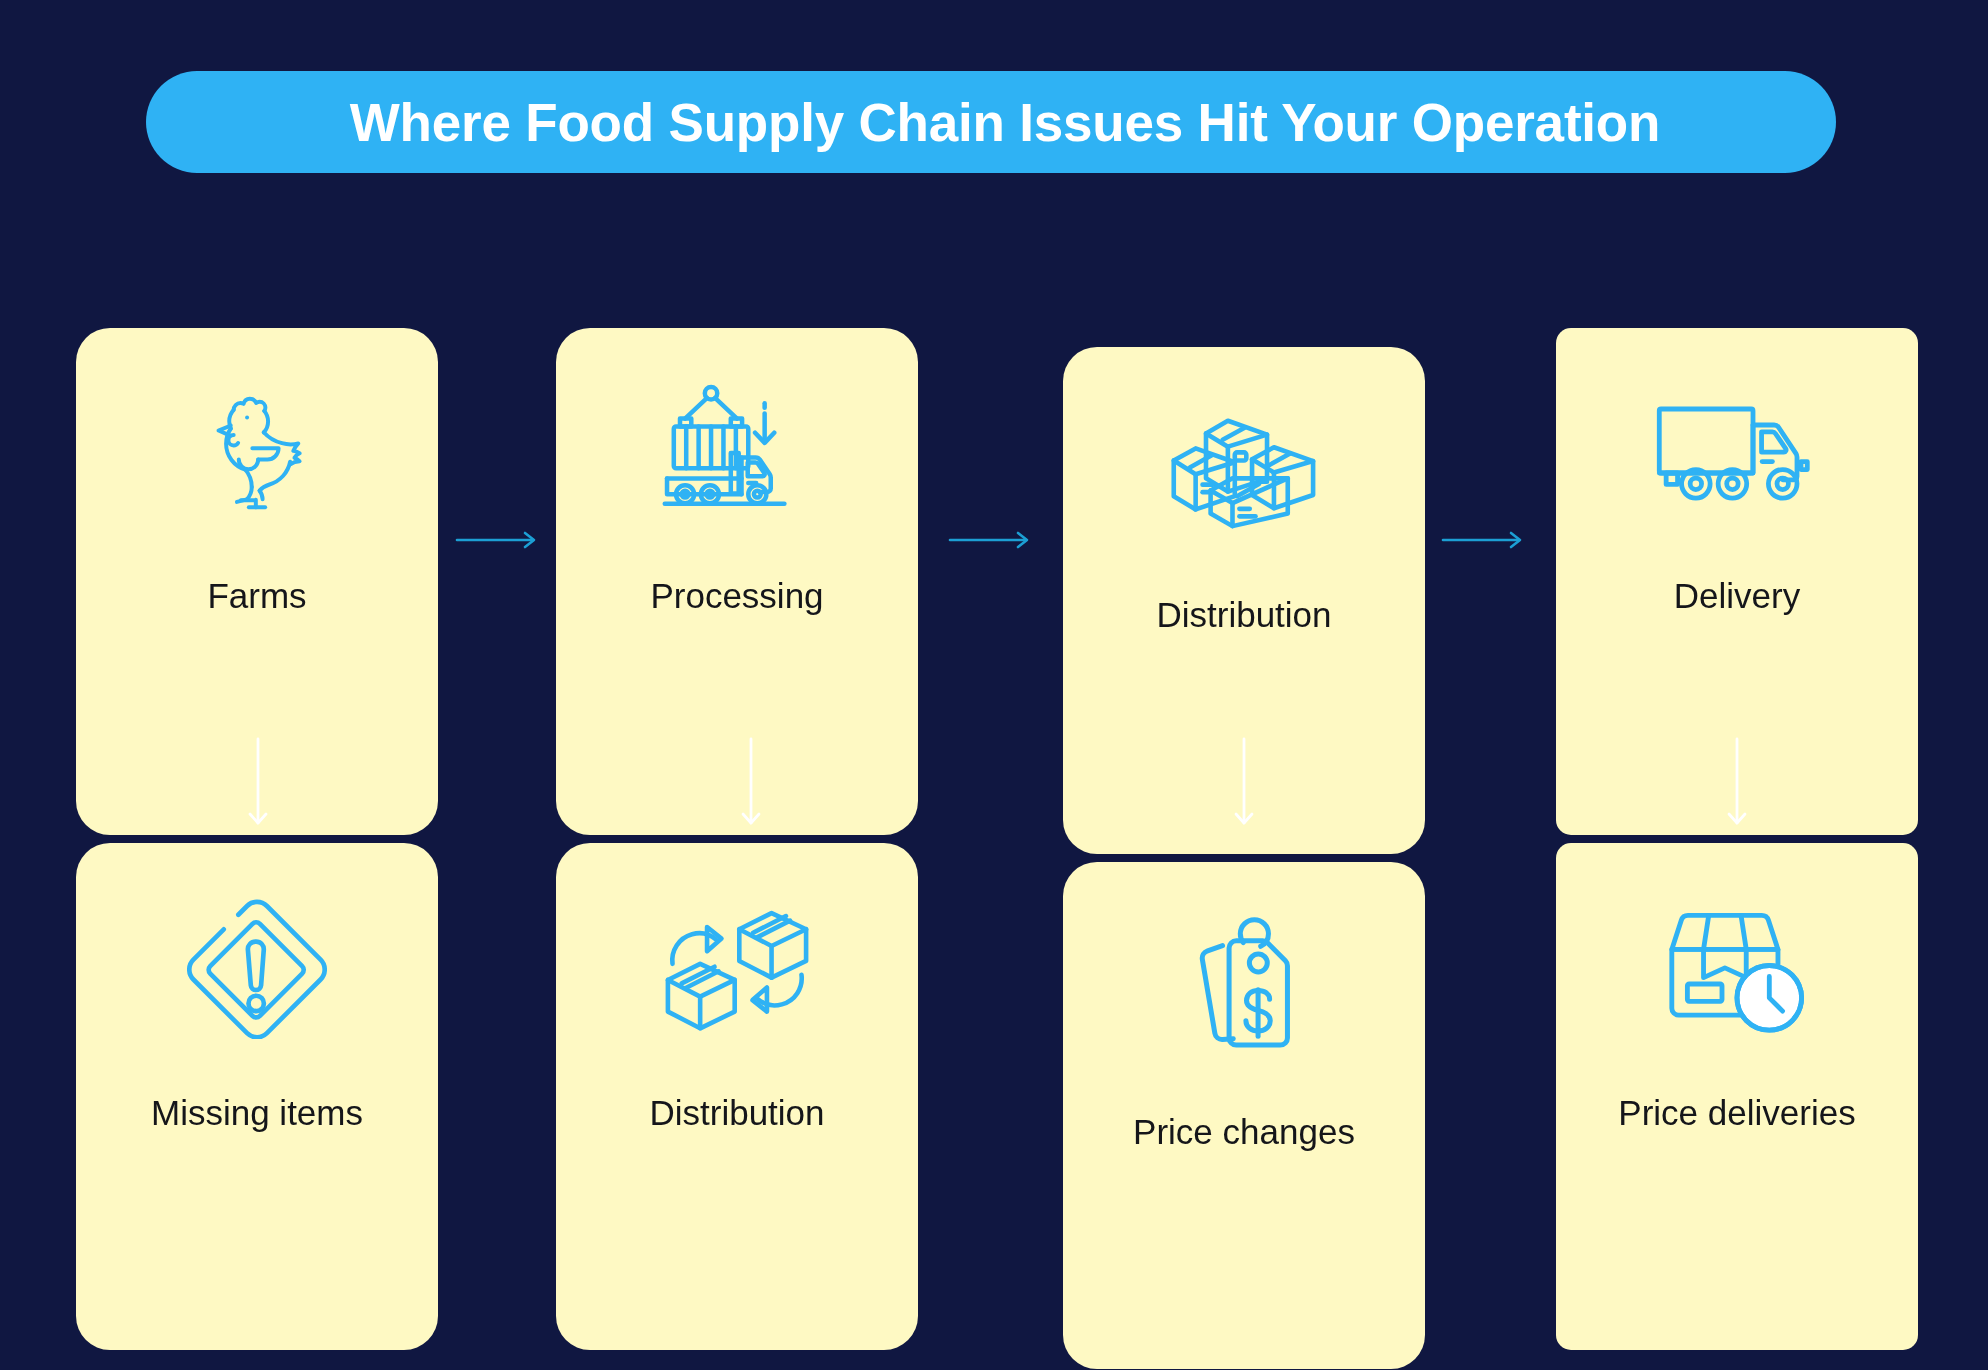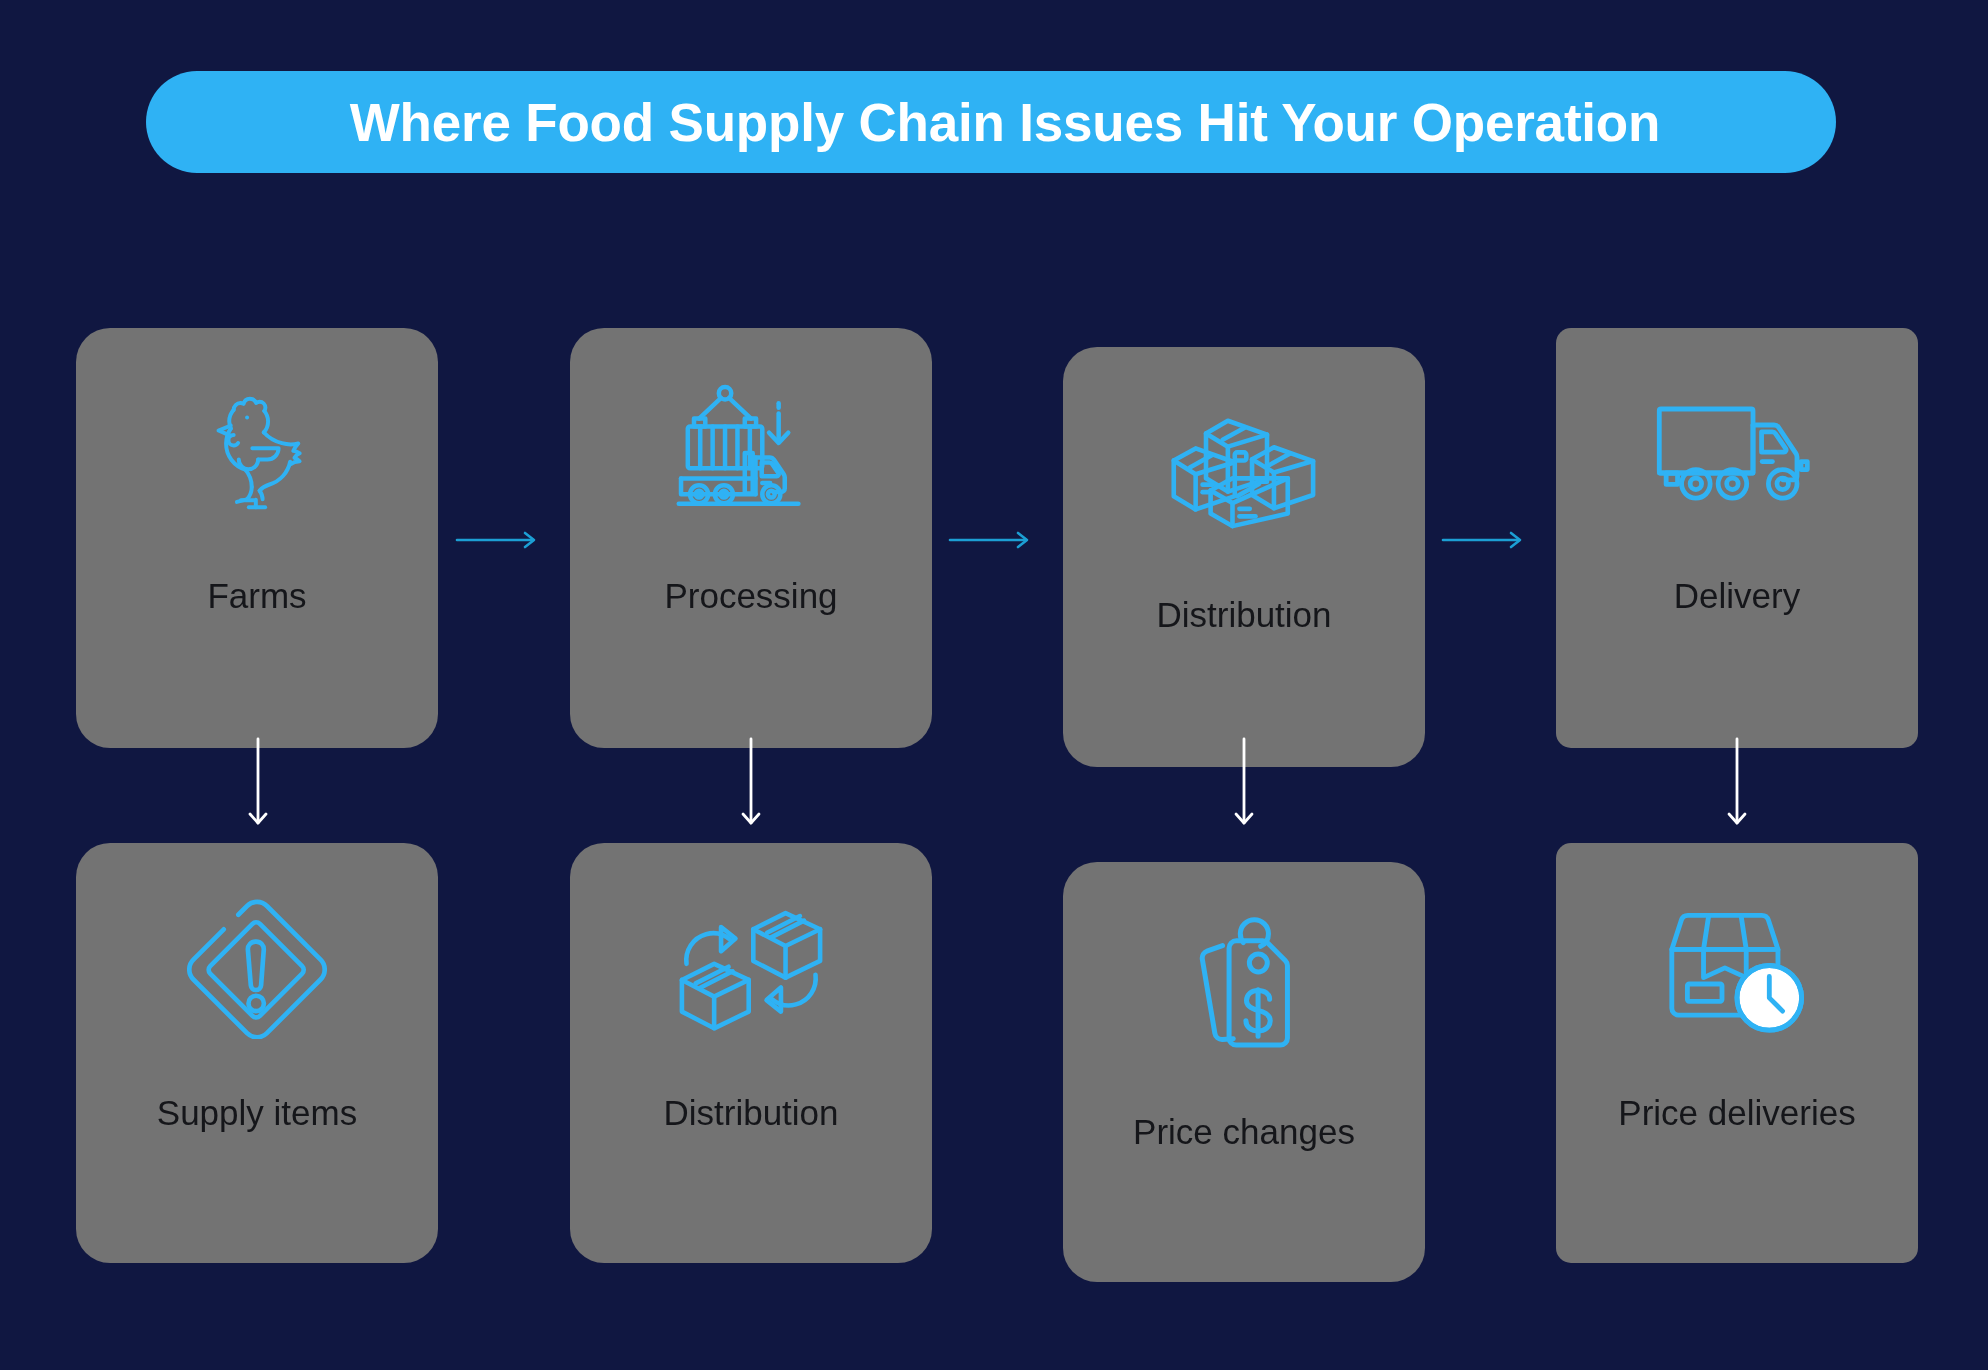--- a/index.html
+++ b/index.html
@@ -37,22 +37,22 @@
     white-space: nowrap;
     line-height: 1;
     font-family: "Liberation Sans", sans-serif;
     margin-left: 28px;
   }
 
   
   .card {
     position: absolute;
     width: 362px;
-    height: 420px;
-    background: #737373;
+    height: 507px;
+    background: #fef9c3;
     border-radius: 34px;
     box-sizing: border-box;
     display: flex;
     flex-direction: column;
     align-items: center;
   }
   .card .icon-wrap {
     height: 250px;
     display: flex;
     align-items: center;
@@ -66,21 +66,21 @@
     text-align: center;
     line-height: 1;
     white-space: nowrap;
     font-family: "Liberation Sans", sans-serif;
   }
 
   
   .r1 { top: 328px; }
   .r2 { top: 843px; }
   .c1 { left: 76px; }
-  .c2 { left: 570px; }
+  .c2 { left: 556px; }
   .c3 { left: 1063px; margin-top: 19px; }
   .c4 { left: 1556px; border-radius: 15px; }
 
   
   .r2 .icon-wrap { height: 252px; }
 
   
   .h-arrow {
     position: absolute;
     top: 528px;
@@ -308,21 +308,21 @@
 
       <path d="M44 13.5l7.5-7.5a12 12 0 0 1 17 0l46 46a12 12 0 0 1 0 17l-46 46a12 12 0 0 1-17 0l-46-46a12 12 0 0 1 0-17l26-26"></path>
 
       <path d="M62.5 21.3l36.2 36.2a4.5 4.5 0 0 1 0 6.4L62.5 100.1a4.5 4.5 0 0 1-6.4 0L19.9 63.9a4.5 4.5 0 0 1 0-6.4L56.1 21.3a4.5 4.5 0 0 1 6.4 0z"></path>
 
       <path d="M59.3 36.5c3.8 0 6.8 3.2 6.5 7L63.5 74c-.2 2.3-2.1 4-4.4 4s-4.2-1.7-4.4-4L52.2 43.5c-.3-3.8 2.7-7 6.5-7z"></path>
 
       <circle cx="59.3" cy="89.5" r="6.6"></circle>
     </svg>
   </div>
-  <span class="card-label">Supply items</span>
+  <span class="card-label">Missing items</span>
 </div>
 
 <div class="card r2 c2">
   <div class="icon-wrap">
     <svg class="icon-svg" width="152" height="132" viewBox="0 0 132 114" fill="none" stroke="#2FB2F4" stroke-width="4" stroke-linecap="round" stroke-linejoin="round">
 
       <path d="M68 22.5L96 8.5 126 22.5 126 50 96 64.5 68 50z"></path>
       <path d="M68 22.5L96 37 126 22.5"></path>
       <path d="M96 37v27.5"></path>
       <path d="M112 15L83.5 29.5"></path>

